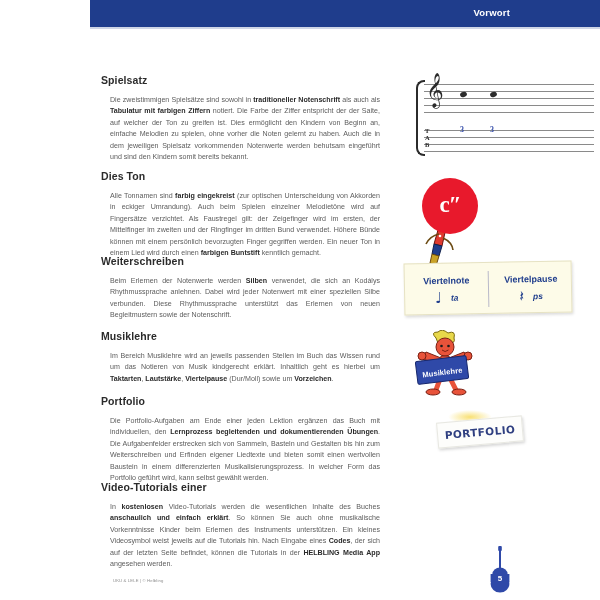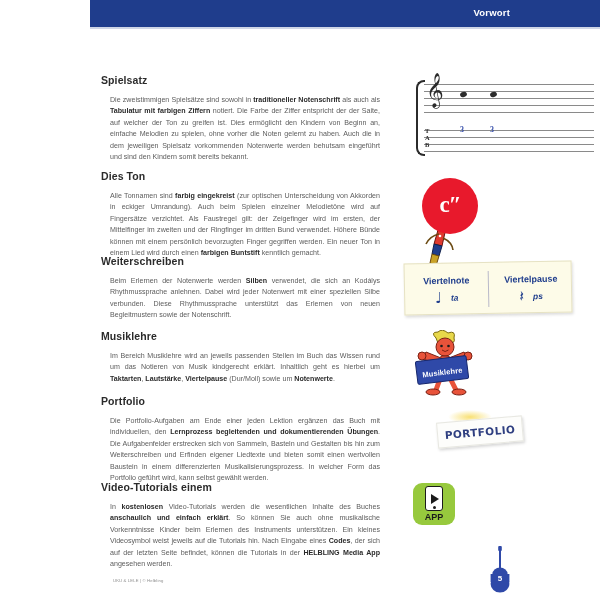--- a/index.html
+++ b/index.html
@@ -324,21 +324,21 @@
       <div class="rhythm-head">Viertelpause</div>
       <div class="rhythm-row">
         <span class="rhythm-glyph">𝄽</span>
         <span class="rhythm-syl">ps</span>
       </div>
     </div>
   </div>
 
   <div class="section" style="top:330px;">
     <h2 class="sec-title">Musiklehre</h2>
-    <p class="sec-body">Im Bereich Musiklehre wird an jeweils passenden Stellen im Buch das Wissen rund um das Notieren von Musik kindgerecht erklärt. Inhaltlich geht es hierbei um <b>Taktarten</b>, <b>Lautstärke</b>, <b>Viertelpause</b> (Dur/Moll) sowie um <b>Notenwerte</b>.</p>
+    <p class="sec-body">Im Bereich Musiklehre wird an jeweils passenden Stellen im Buch das Wissen rund um das Notieren von Musik kindgerecht erklärt. Inhaltlich geht es hierbei um <b>Taktarten</b>, <b>Lautstärke</b>, <b>Viertelpause</b> (Dur/Moll) sowie um <b>Vorzeichen</b>.</p>
   </div>
 
   <div class="fig-musiklehre">
     <svg viewBox="0 0 112 66" style="position:absolute;left:0;top:0;width:112px;height:66px;">
       <path d="M28 8 Q22 2 30 2 Q34 -2 40 3 Q48 0 46 8 Q48 14 40 13 L30 13 Z" fill="#e8d84a" stroke="#7a6a10" stroke-width="1"></path>
       <ellipse cx="37" cy="17" rx="9" ry="9" fill="#e8533a" stroke="#7a2014" stroke-width="1"></ellipse>
       <circle cx="33.5" cy="16" r="1.3" fill="#1b1b1b"></circle>
       <circle cx="40.5" cy="16" r="1.3" fill="#1b1b1b"></circle>
       <path d="M34 20 Q37 23 40.5 20" stroke="#7a2014" stroke-width="1" fill="none"></path>
       <path d="M33 26 L41 26 L43 46 L31 46 Z" fill="#e8533a" stroke="#7a2014" stroke-width="1"></path>
@@ -361,31 +361,24 @@
     <h2 class="sec-title">Portfolio</h2>
     <p class="sec-body">Die Portfolio-Aufgaben am Ende einer jeden Lektion ergänzen das Buch mit individuellen, den <b>Lernprozess begleitenden und dokumentierenden Übungen</b>. Die Aufgabenfelder erstrecken sich von Sammeln, Basteln und Gestalten bis hin zum Weiterschreiben und Erfinden eigener Liedtexte und bieten somit einen wertvollen Baustein in einem differenzierten Musikalisierungsprozess. In welcher Form das Portfolio geführt wird, kann selbst gewählt werden.</p>
   </div>
 
   <div class="pf-glow"></div>
   <div class="fig-portfolio">
     <span>PORTFOLIO</span>
   </div>
 
   <div class="section" style="top:481px;">
-    <h2 class="sec-title">Video-Tutorials einem</h2>
+    <h2 class="sec-title">Video-Tutorials einer</h2>
     <p class="sec-body">In <b>kostenlosen</b> Video-Tutorials werden die wesentlichen Inhalte des Buches <b>anschaulich und einfach erklärt</b>. So können Sie auch ohne musikalische Vorkenntnisse Kinder beim Erlernen des Instruments unterstützen. Ein kleines Videosymbol weist jeweils auf die Tutorials hin. Nach Eingabe eines <b>Codes</b>, der sich auf der letzten Seite befindet, können die Tutorials in der <b>HELBLING Media App</b> angesehen werden.</p>
   </div>
 
-  <div class="fig-app">
-    <div class="app-phone">
-      <div class="app-play"></div>
-      <div class="app-home"></div>
-    </div>
-    <div class="app-label">APP</div>
-  </div>
 
   <div class="footer-text">UKU &amp; LELE  |  © Helbling</div>
   <svg class="fig-uke" viewBox="0 0 26 50">
     <rect x="11.2" y="1" width="3.6" height="5" rx="1" fill="#2f49a8"></rect>
     <rect x="12" y="5" width="2" height="19" fill="#2f49a8"></rect>
     <ellipse cx="13" cy="29" rx="7.6" ry="6.4" fill="#2f49a8"></ellipse>
     <ellipse cx="13" cy="39" rx="9.4" ry="8.6" fill="#2f49a8"></ellipse>
     <rect x="3.6" y="29" width="18.8" height="8" fill="#2f49a8"></rect>
   </svg>
   <div class="page-num">5</div>

